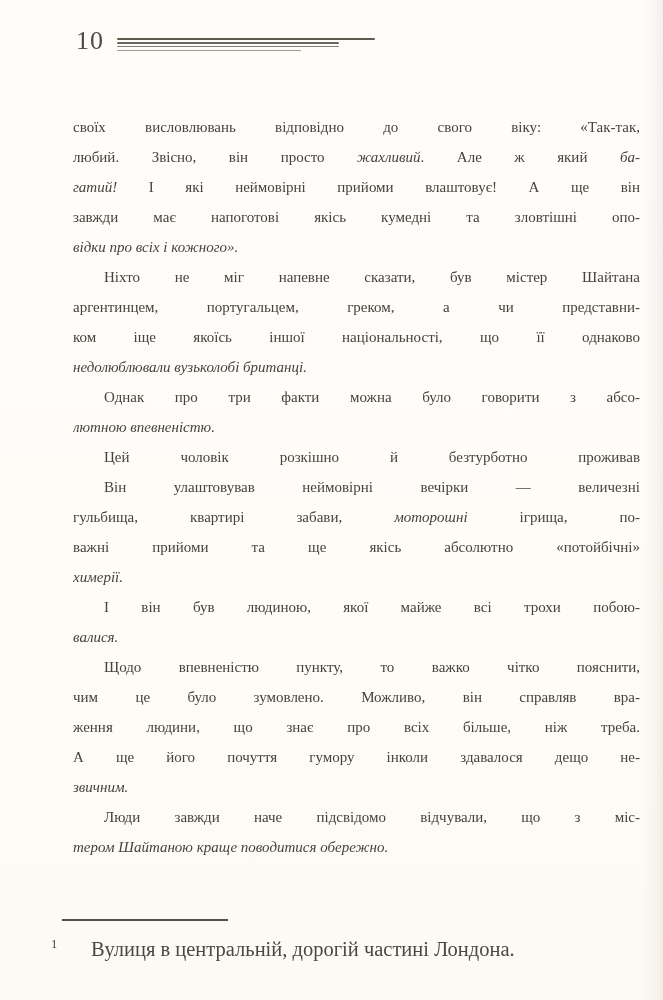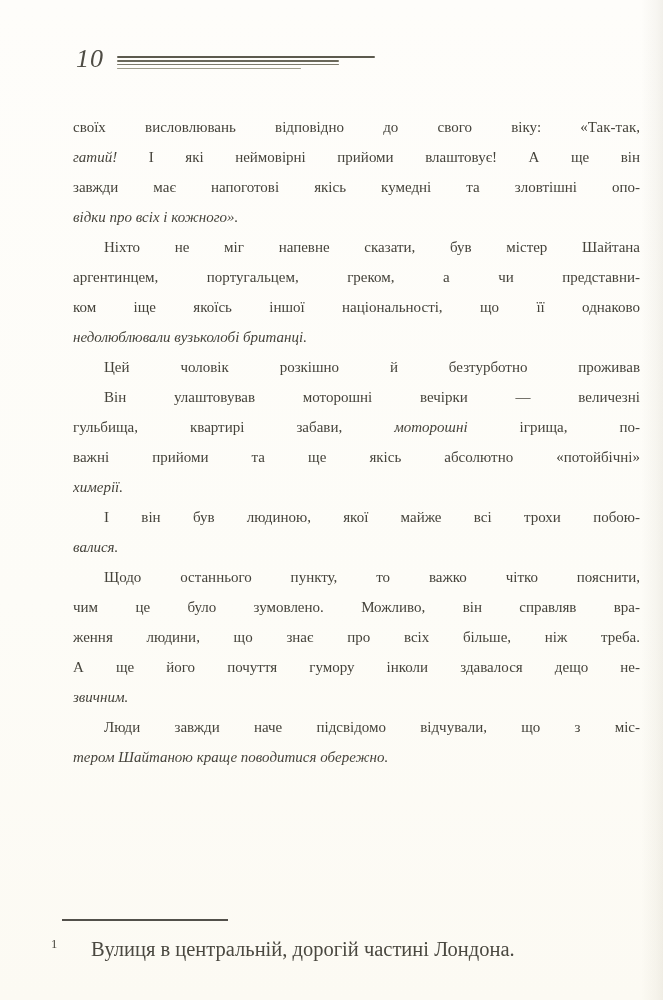--- a/index.html
+++ b/index.html
@@ -21,24 +21,23 @@
     top: 0; right: 0; bottom: 0;
     width: 22px;
     background: linear-gradient(90deg, rgba(0,0,0,0) 0%, rgba(120,110,80,0.05) 70%, rgba(120,110,80,0.09) 100%);
     pointer-events: none;
   }
 
   
   .running-head {
     position: absolute;
     left: 76px;
-    top: 46px;
+    top: 28px;
     display: flex;
     align-items: flex-start;
-    font-style: italic;
   }
   .pagenum {
     font-size: 26px;
     line-height: 26px;
     letter-spacing: 1px;
     color: #4e4c44;
   }
   .head-rule {
     margin-left: 13px;
     margin-top: 10px;
@@ -117,45 +116,50 @@
       <div class="rl rl1"></div>
       <div class="rl rl2"></div>
       <div class="rl rl3"></div>
       <div class="rl rl4"></div>
     </div>
   </div>
 
   <div class="body-text">
       <div>
         <div class="line"><span>своїх висловлювань відповідно до свого віку: «Так-так,</span></div>
+        <div class="line"><span>любий. Звісно, він просто </span><span class="italic">жахливий</span><span>. Але ж який </span><span class="italic">ба-</span></div>
         <div class="line"><span class="italic">гатий!</span><span> І які неймовірні прийоми влаштовує! А ще він</span></div>
         <div class="line"><span>завжди має напоготові якісь кумедні та зловтішні опо-</span></div>
         <div class="line last"><span>відки про всіх і кожного».</span></div>
       </div>
       <div>
         <div class="line indent"><span>Ніхто не міг напевне сказати, був містер Шайтана</span></div>
         <div class="line"><span>аргентинцем, португальцем, греком, а чи представни-</span></div>
         <div class="line"><span>ком іще якоїсь іншої національності, що її однаково</span></div>
         <div class="line last"><span>недолюблювали вузьколобі британці.</span></div>
       </div>
       <div>
+        <div class="line indent"><span>Однак про три факти можна було говорити з абсо-</span></div>
+        <div class="line last"><span>лютною впевненістю.</span></div>
+      </div>
+      <div>
         <div class="line indent"><span>Цей чоловік розкішно й безтурботно проживав</span></div>
       </div>
       <div>
-        <div class="line indent"><span>Він улаштовував моторошні вечірки — величезні</span></div>
+        <div class="line indent"><span>Він улаштовував неймовірні вечірки — величезні</span></div>
         <div class="line"><span>гульбища, квартирі забави, </span><span class="italic">моторошні</span><span> ігрища, по-</span></div>
         <div class="line"><span>важні прийоми та ще якісь абсолютно «потойбічні»</span></div>
         <div class="line last"><span>химерії.</span></div>
       </div>
       <div>
         <div class="line indent"><span>І він був людиною, якої майже всі трохи побою-</span></div>
         <div class="line last"><span>валися.</span></div>
       </div>
       <div>
-        <div class="line indent"><span>Щодо останнього пункту, то важко чітко пояснити,</span></div>
+        <div class="line indent"><span>Щодо впевненістю пункту, то важко чітко пояснити,</span></div>
         <div class="line"><span>чим це було зумовлено. Можливо, він справляв вра-</span></div>
         <div class="line"><span>ження людини, що знає про всіх більше, ніж треба.</span></div>
         <div class="line"><span>А ще його почуття гумору інколи здавалося дещо не-</span></div>
         <div class="line last"><span>звичним.</span></div>
       </div>
       <div>
         <div class="line indent"><span>Люди завжди наче підсвідомо відчували, що з міс-</span></div>
         <div class="line last"><span>тером Шайтаною краще поводитися обережно.</span></div>
       </div>
     </div>

